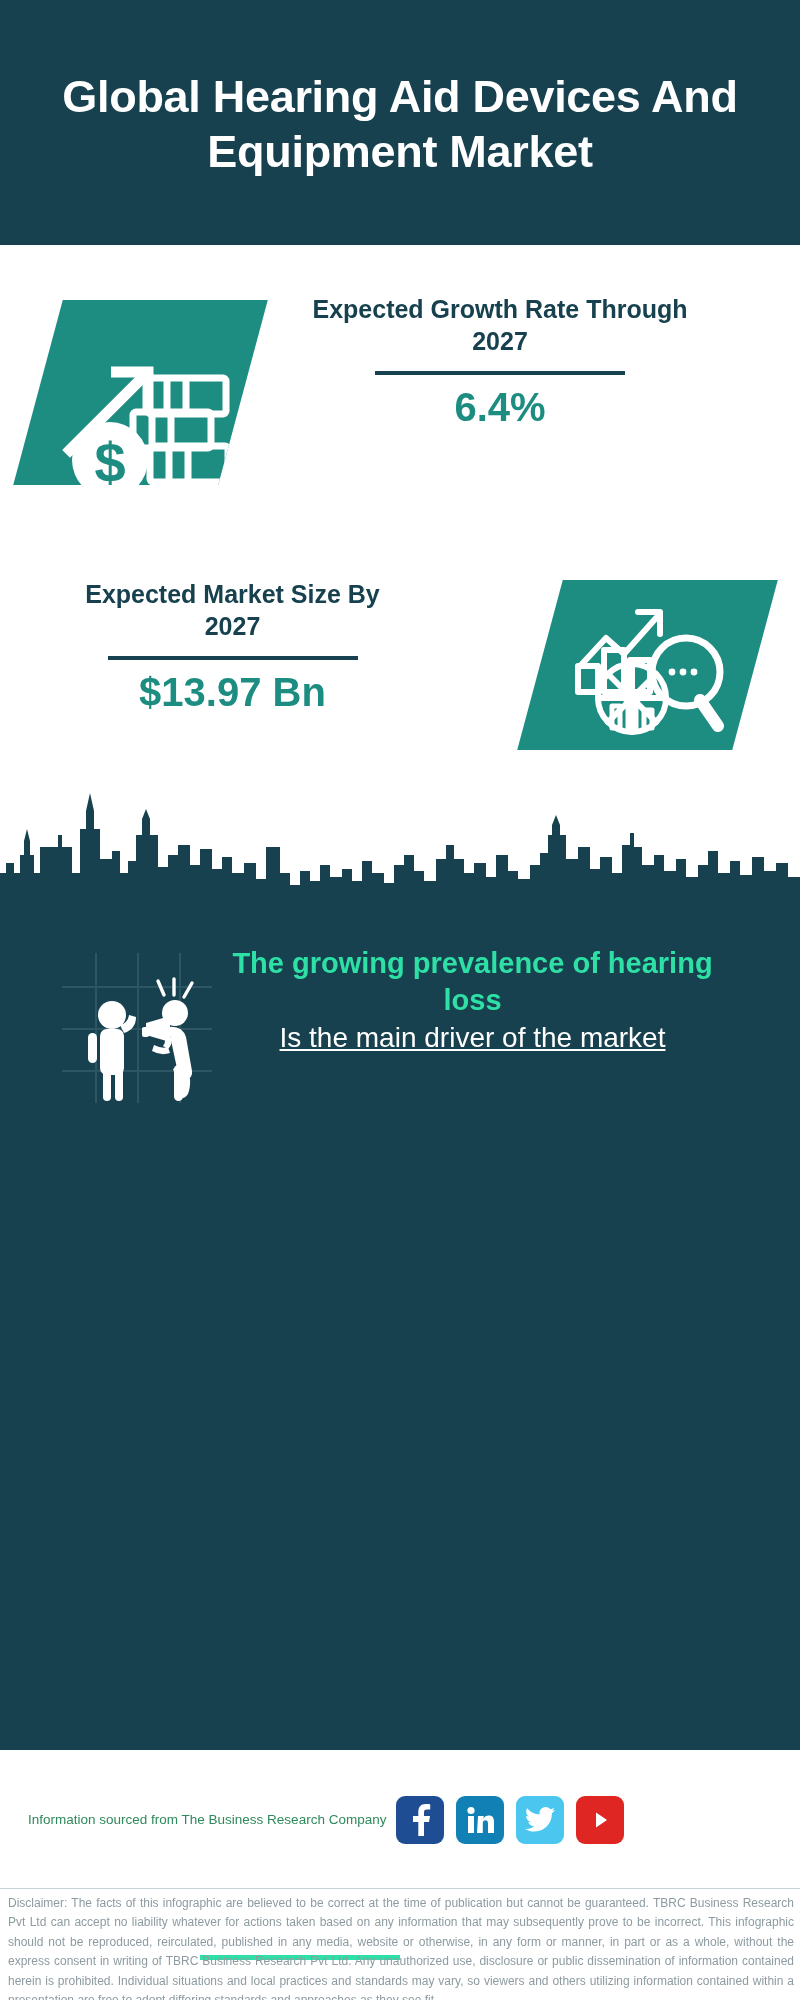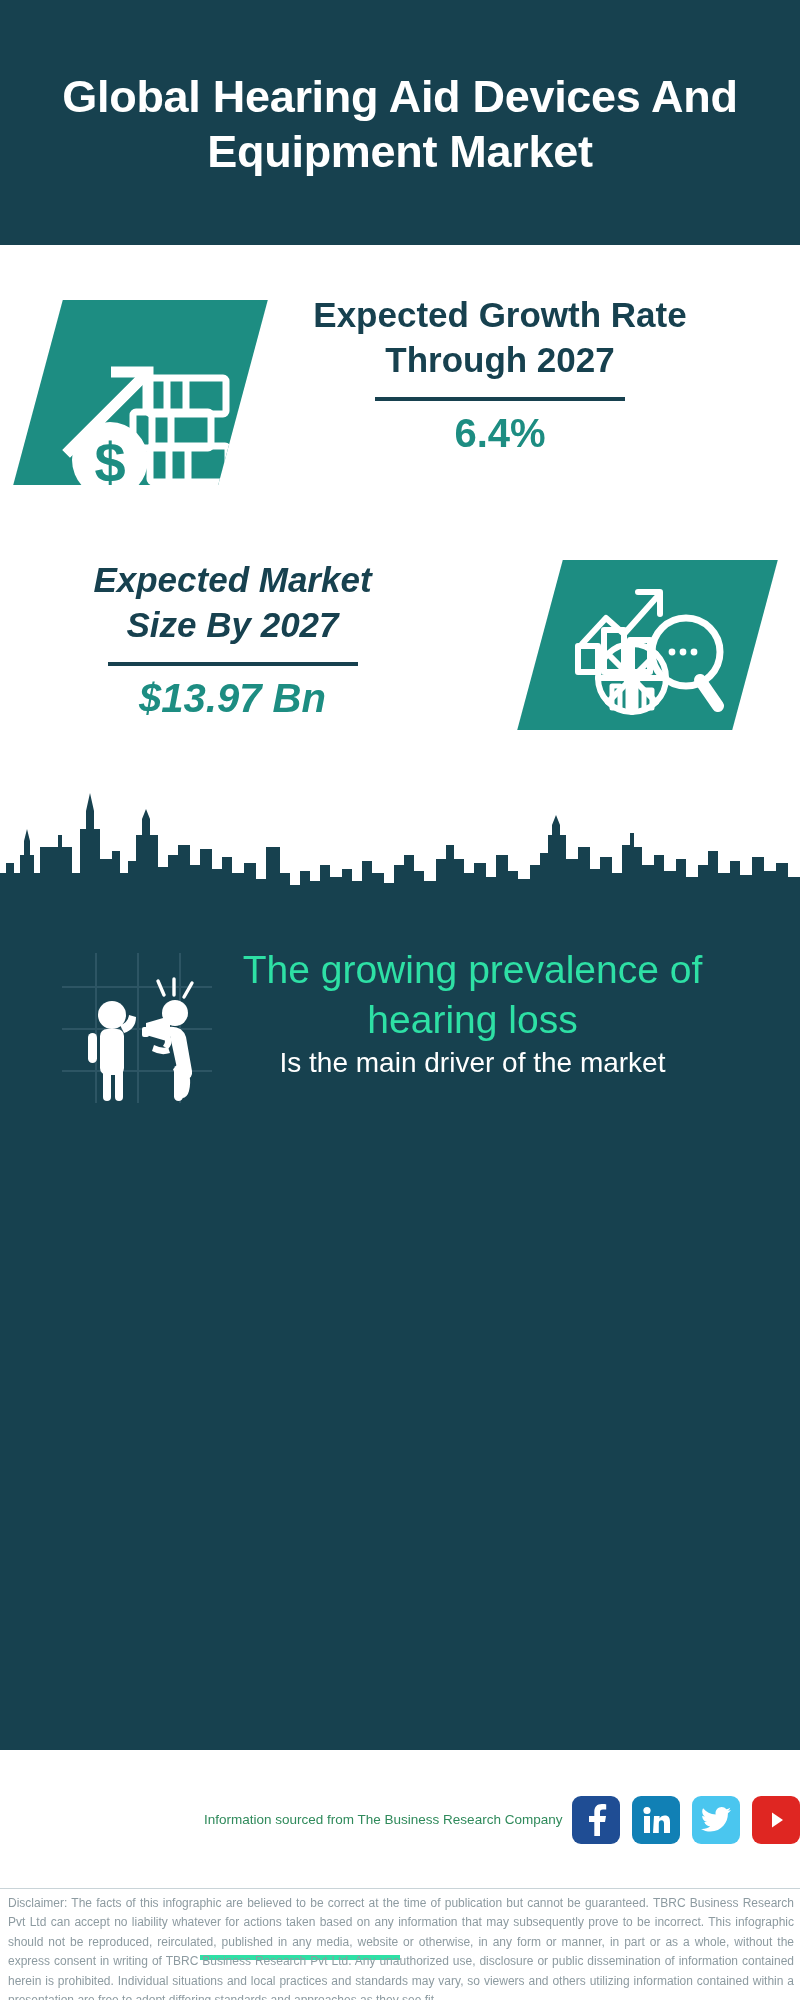--- a/index.html
+++ b/index.html
@@ -40,35 +40,34 @@
     transform:skewX(-15deg);
     overflow:hidden;
   }
   .para-inner{transform:skewX(15deg);width:100%;height:100%;position:relative;}
   .stat-one-text{
     position:absolute;left:290px;top:48px;width:420px;
     text-align:center;
   }
   .stat-label{
     color:#17414f;
-    font-size:35px;font-weight:bold;line-height:1.28;
+    font-size:25px;font-weight:bold;line-height:1.28;
   }
   .rule-dark{
     width:250px;height:4px;background:#17414f;margin:14px auto 10px auto;
   }
   .stat-value-teal{
     color:#1d8d82;
     font-size:40px;font-weight:bold;line-height:1.1;
   }
 
   
   .stat-two{
-    position:absolute;top:530px;left:0;width:800px;height:255px;
-    background:#ffffff;
-    font-style:italic;
+    position:absolute;top:550px;left:0;width:800px;height:255px;
+    background:#ffffff;
   }
   .stat-two-text{
     position:absolute;left:60px;top:28px;width:345px;text-align:center;
   }
   .para-right{
     position:absolute;right:45px;top:30px;
     width:215px;height:170px;
     background:#1d8d82;
     transform:skewX(-15deg);
     overflow:hidden;
@@ -92,34 +91,34 @@
     display:flex;align-items:flex-start;
   }
   .icon-grid{
     position:relative;width:150px;height:150px;margin-left:62px;margin-top:8px;
     flex:0 0 auto;
   }
   .driver-text{
     width:505px;margin-left:8px;text-align:center;
   }
   .accent-head{
-    color:#2ee0a5;font-size:39px;font-weight:normal;line-height:1.27;
+    color:#2ee0a5;font-size:29px;font-weight:bold;line-height:1.27;
   }
   .white-sub{
-    color:#ffffff;font-size:28px;font-weight:normal;line-height:1.33;
+    color:#ffffff;font-size:28px;font-weight:normal;line-height:1.33;text-decoration:underline;
   }
   .divider-green{
     position:absolute;top:1170px;left:200px;width:200px;height:5px;background:#2ee0a5;
   }
 
   
   .footer{
     position:absolute;top:1750px;left:0;width:800px;height:140px;
     background:#ffffff;
-    display:flex;align-items:center;justify-content:flex-end;
+    display:flex;align-items:center;
   }
   .footer-text{
     margin-left:28px;width:360px;
     color:#2f8a5b;font-size:13.5px;line-height:1.85;
   }
   .socials{
     display:flex;align-items:center;gap:12px;margin-left:8px;
   }
   .social{
     width:48px;height:48px;border-radius:9px;

